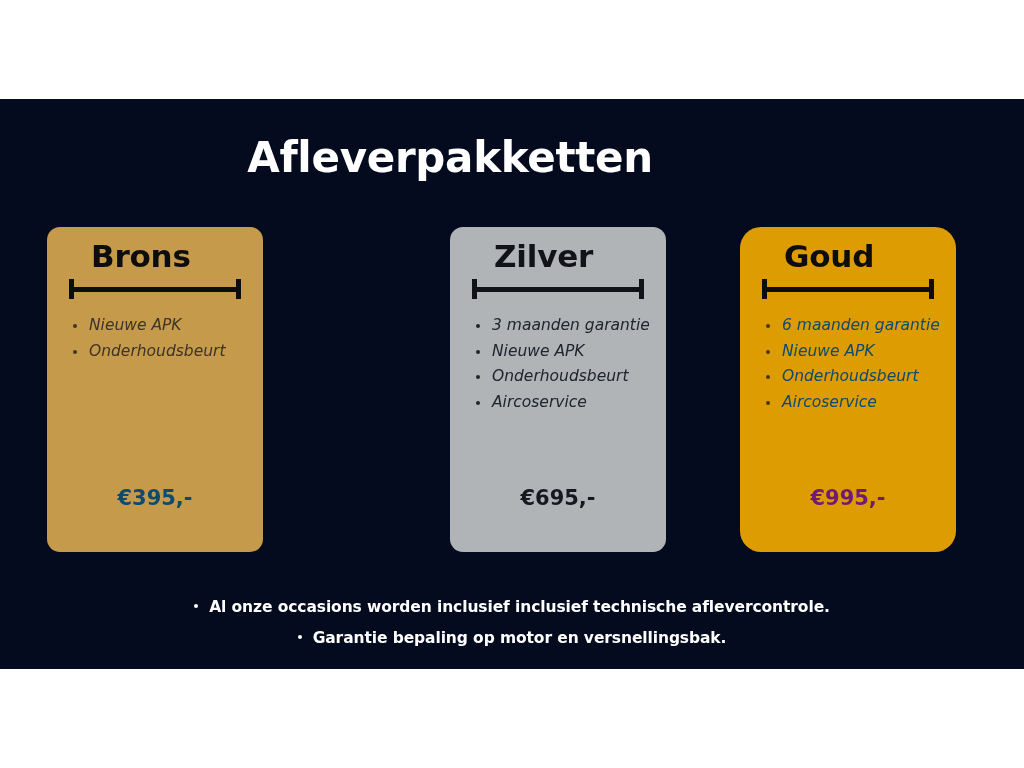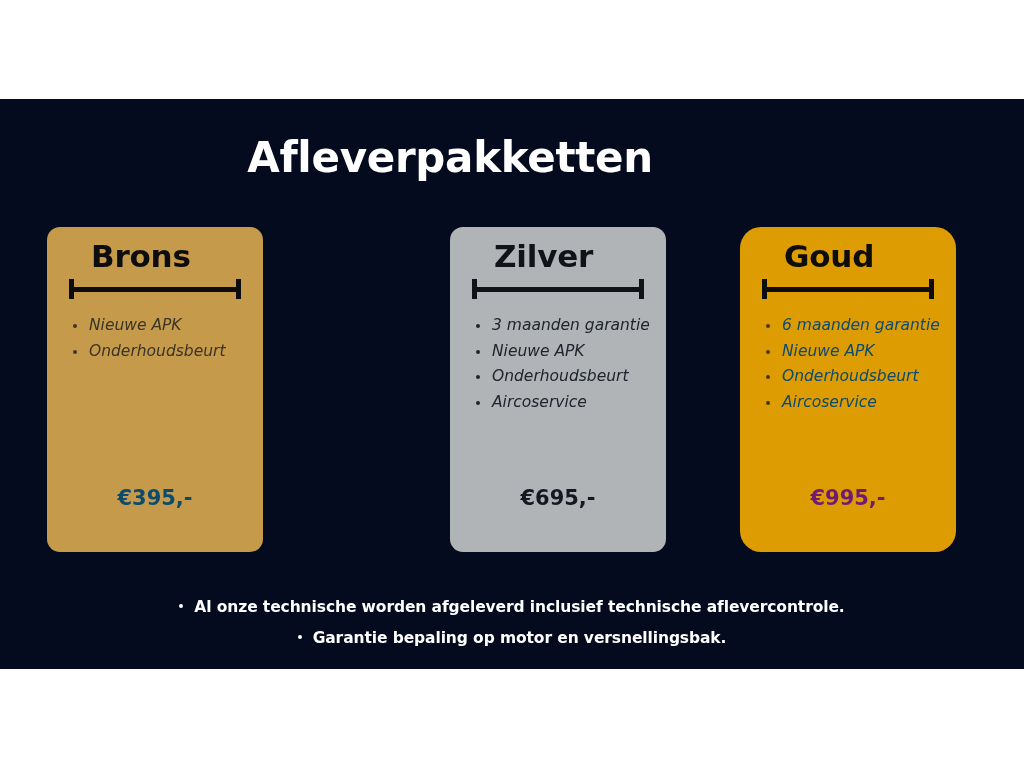--- a/index.html
+++ b/index.html
@@ -240,17 +240,17 @@
         <li>Nieuwe APK</li>
         <li>Onderhoudsbeurt</li>
         <li>Aircoservice</li>
       </ul>
       <div class="price">€995,-</div>
     </div>
 
   </div>
 
   <ul id="notes">
-    <li><span class="dot"></span><span>Al onze technische worden afgeleverd inclusief technische aflevercontrole.</span></li>
+    <li><span class="dot"></span><span>Al onze occasions worden inclusief inclusief technische aflevercontrole.</span></li>
     <li><span class="dot"></span><span>Garantie bepaling op motor en versnellingsbak.</span></li>
   </ul>
 
 </div>
 
 </body></html>

